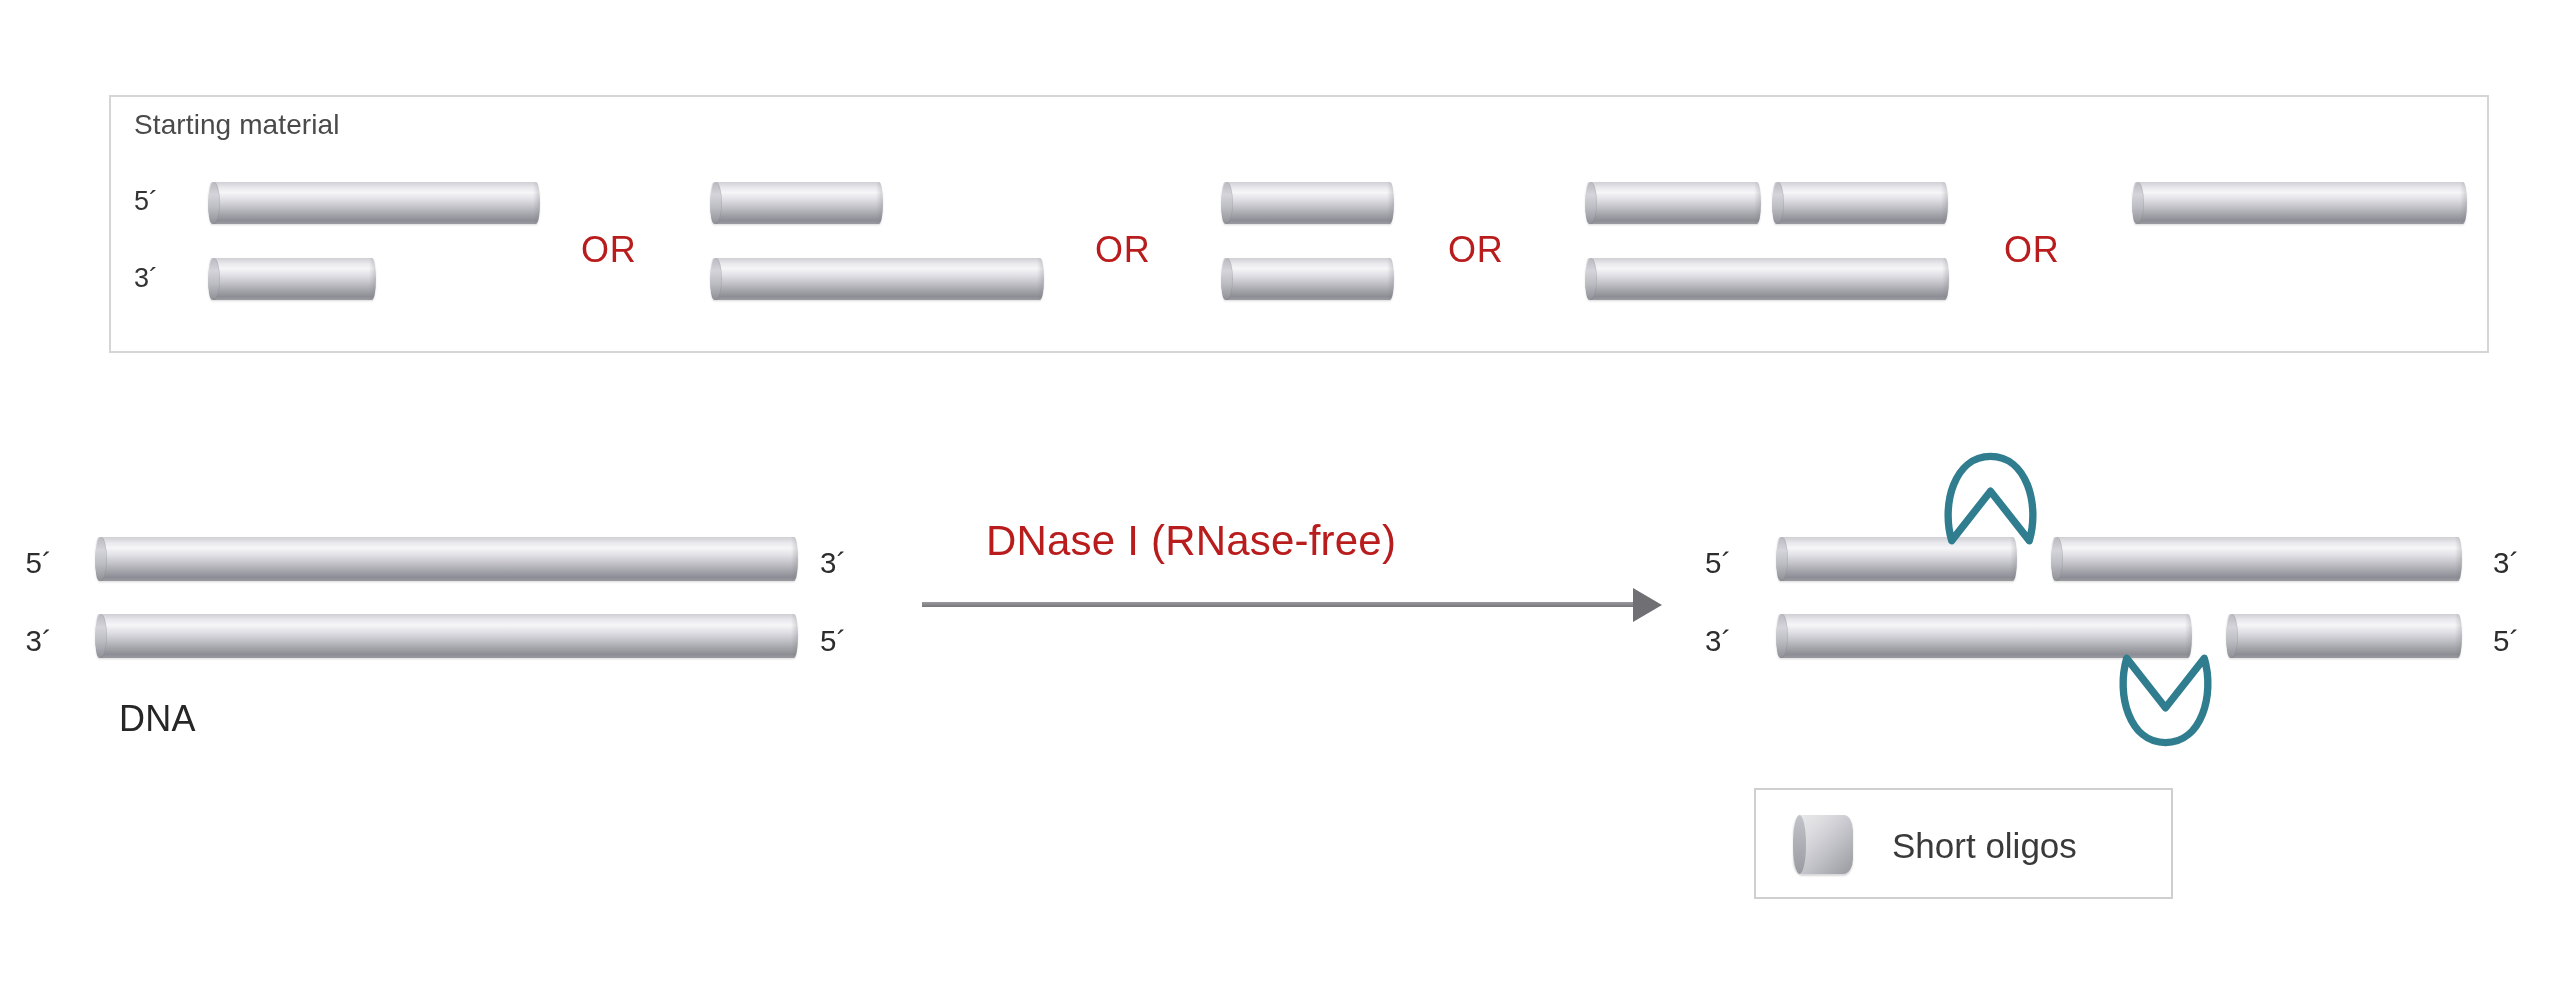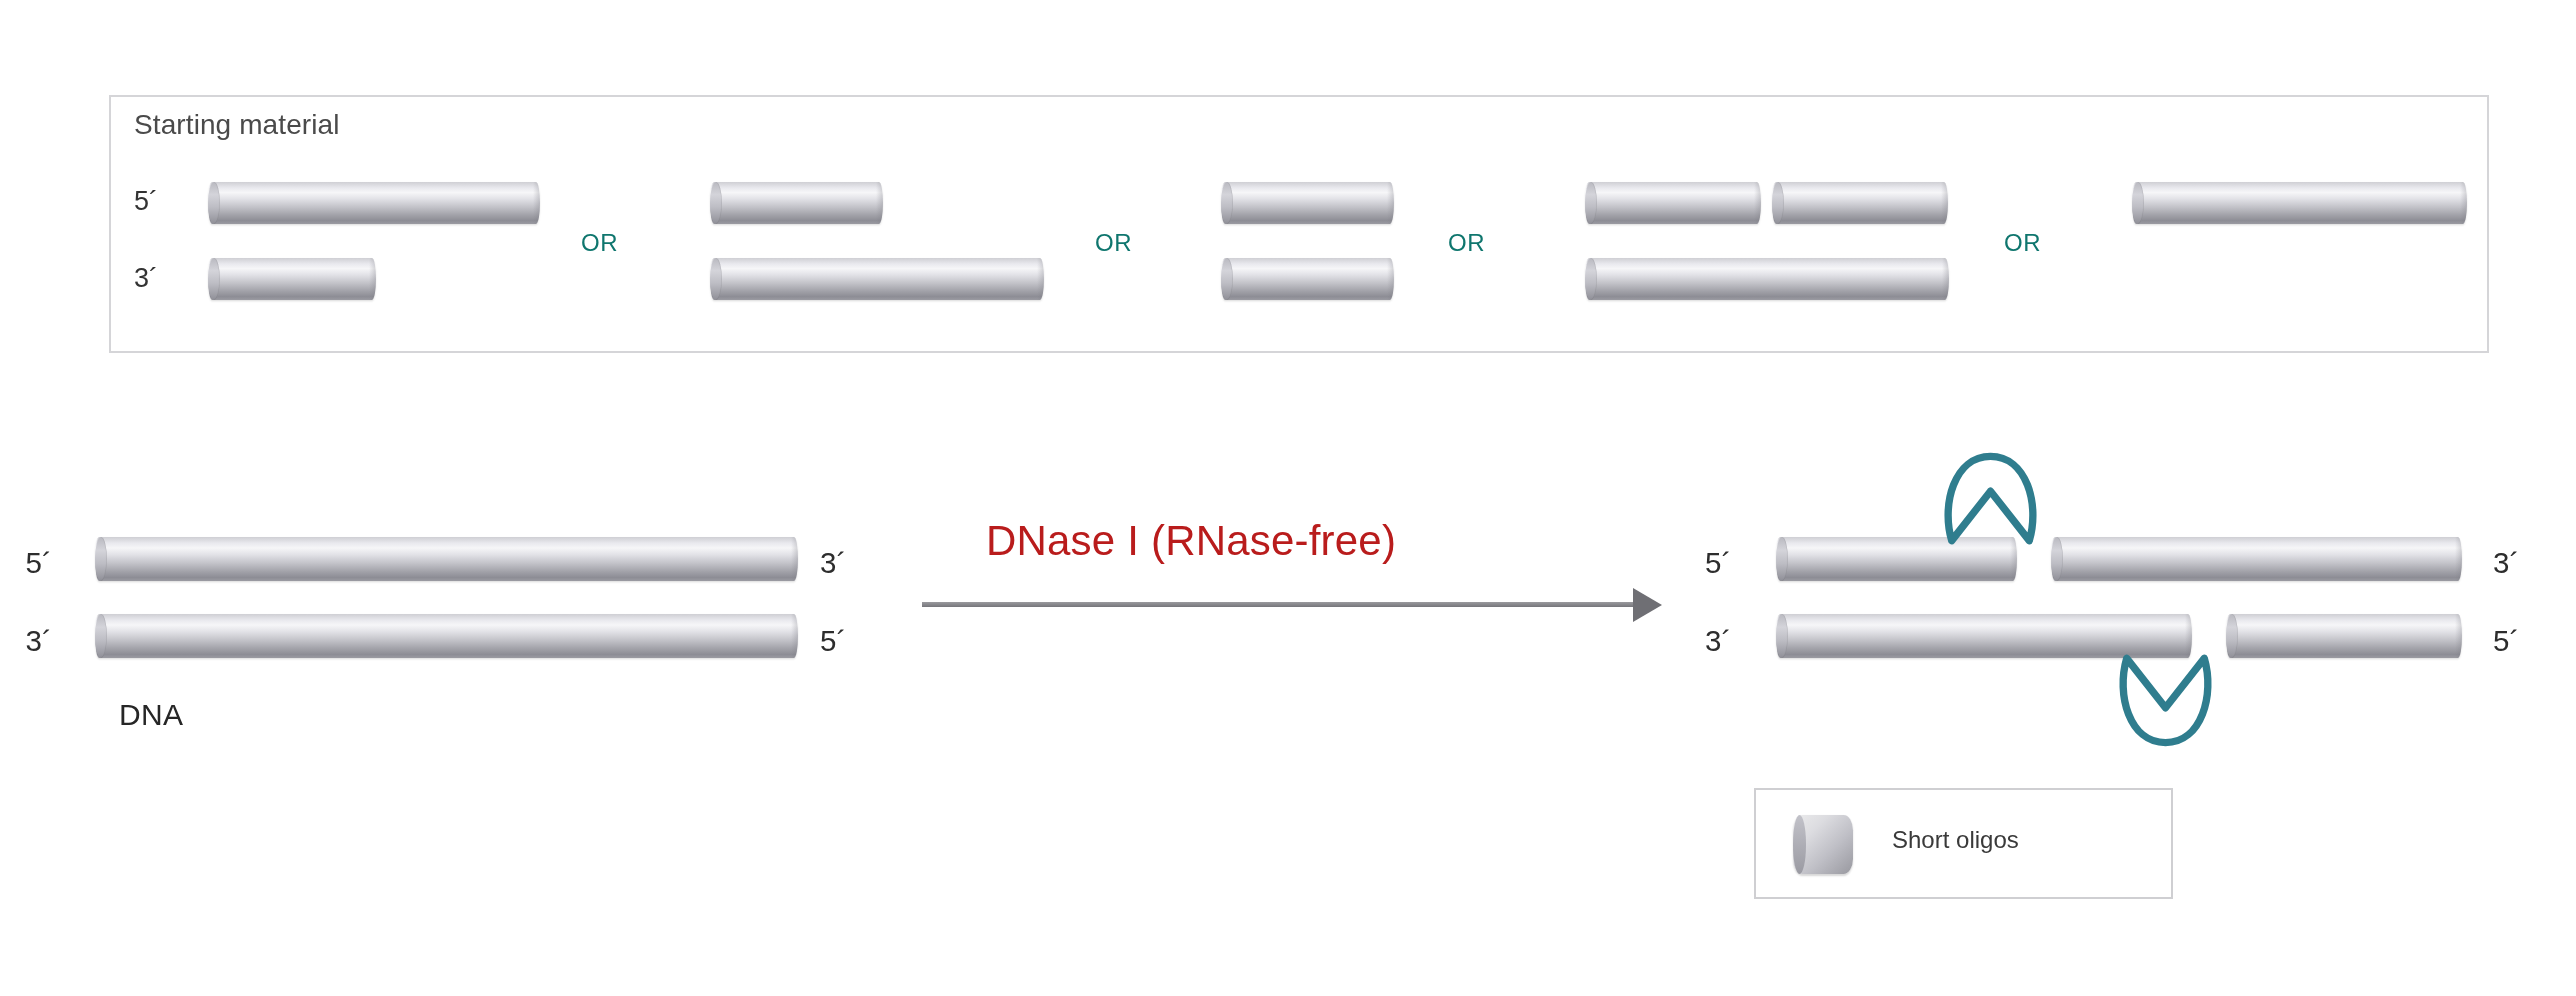--- a/index.html
+++ b/index.html
@@ -47,26 +47,26 @@
   }
   #sm-title{
     position:absolute;left:134px;top:109px;
     font-size:28px;color:#4a4a4a;letter-spacing:0.1px;white-space:nowrap;
   }
 
   .prime{
     position:absolute;font-size:27px;color:#333;white-space:nowrap;
   }
   .or{
-    position:absolute;font-size:24px;color:#0f766e;letter-spacing:0.7px;white-space:nowrap;
+    position:absolute;font-size:36px;color:#b91c1c;letter-spacing:0.7px;white-space:nowrap;
   }
 
   
   .lbl{position:absolute;font-size:29.5px;color:#2d2d2d;white-space:nowrap;}
-  #dna-label{position:absolute;left:119px;top:698px;font-size:30px;color:#262626;letter-spacing:0.3px;}
+  #dna-label{position:absolute;left:119px;top:698px;font-size:36px;color:#262626;letter-spacing:0.3px;}
   #enzyme-label{
     position:absolute;left:986px;top:517px;
     font-size:42px;color:#b91c1c;white-space:nowrap;letter-spacing:0.2px;
   }
 
   
   #arrow-shaft{
     position:absolute;left:922px;top:602px;width:714px;height:4.7px;
     background:linear-gradient(to bottom,#9a9a9e,#76767b);
   }
@@ -90,21 +90,21 @@
     border-radius:9.4px / 26%;
     background:linear-gradient(135deg,#ececed 0%,#dcdce0 30%,#bfbfc6 62%,#98989f 100%);
     box-shadow:0 1.3px 2px rgba(0,0,0,0.16);
   }
   #legend-icon::before{
     content:"";position:absolute;left:0;top:0;bottom:0;width:13.4px;
     border-radius:50% / 50%;
     background:linear-gradient(to bottom,#c2c2c9,#9a9aa2);
   }
   #legend-text{
-    position:absolute;left:1892px;top:826px;font-size:24px;color:#3a3a3a;white-space:nowrap;
+    position:absolute;left:1892px;top:826px;font-size:35px;color:#3a3a3a;white-space:nowrap;
   }
 </style>
 </head>
 <body>
 
 <div id="sm-panel"></div>
 <div id="sm-title">Starting material</div>
 
 <div class="prime" style="left:134px;top:186px;">5´</div>
 <div class="prime" style="left:134px;top:263px;">3´</div>

